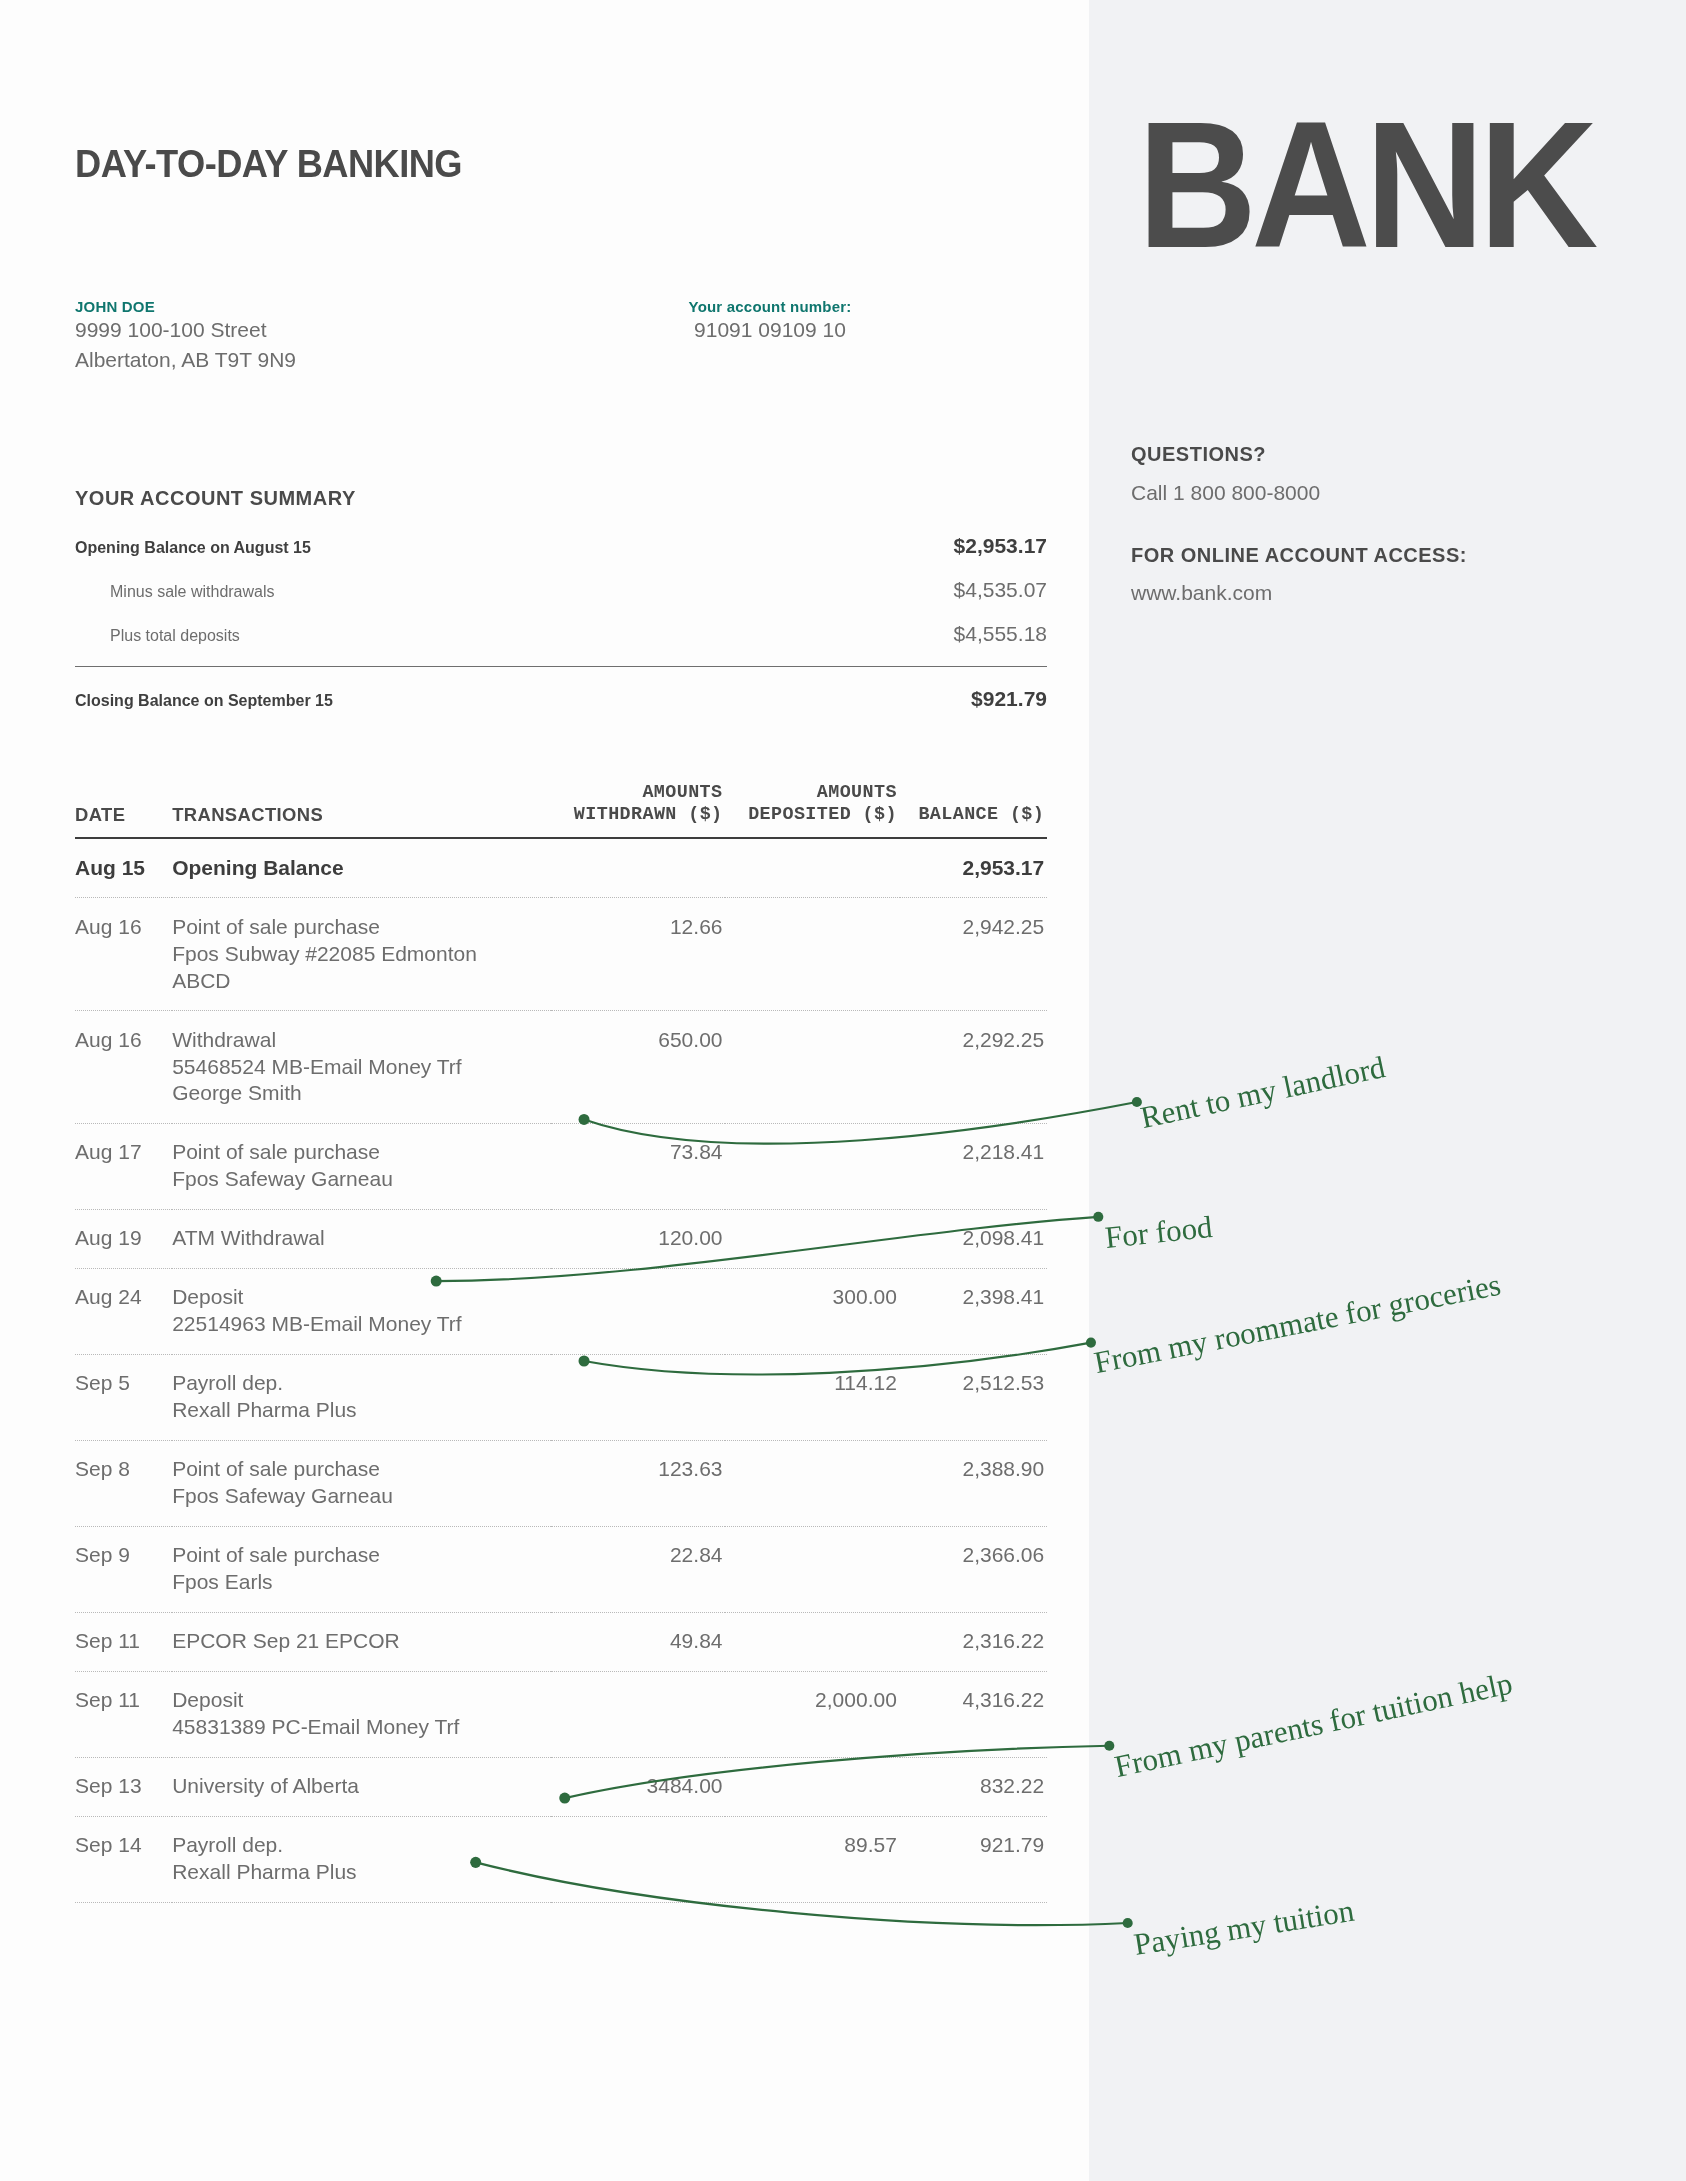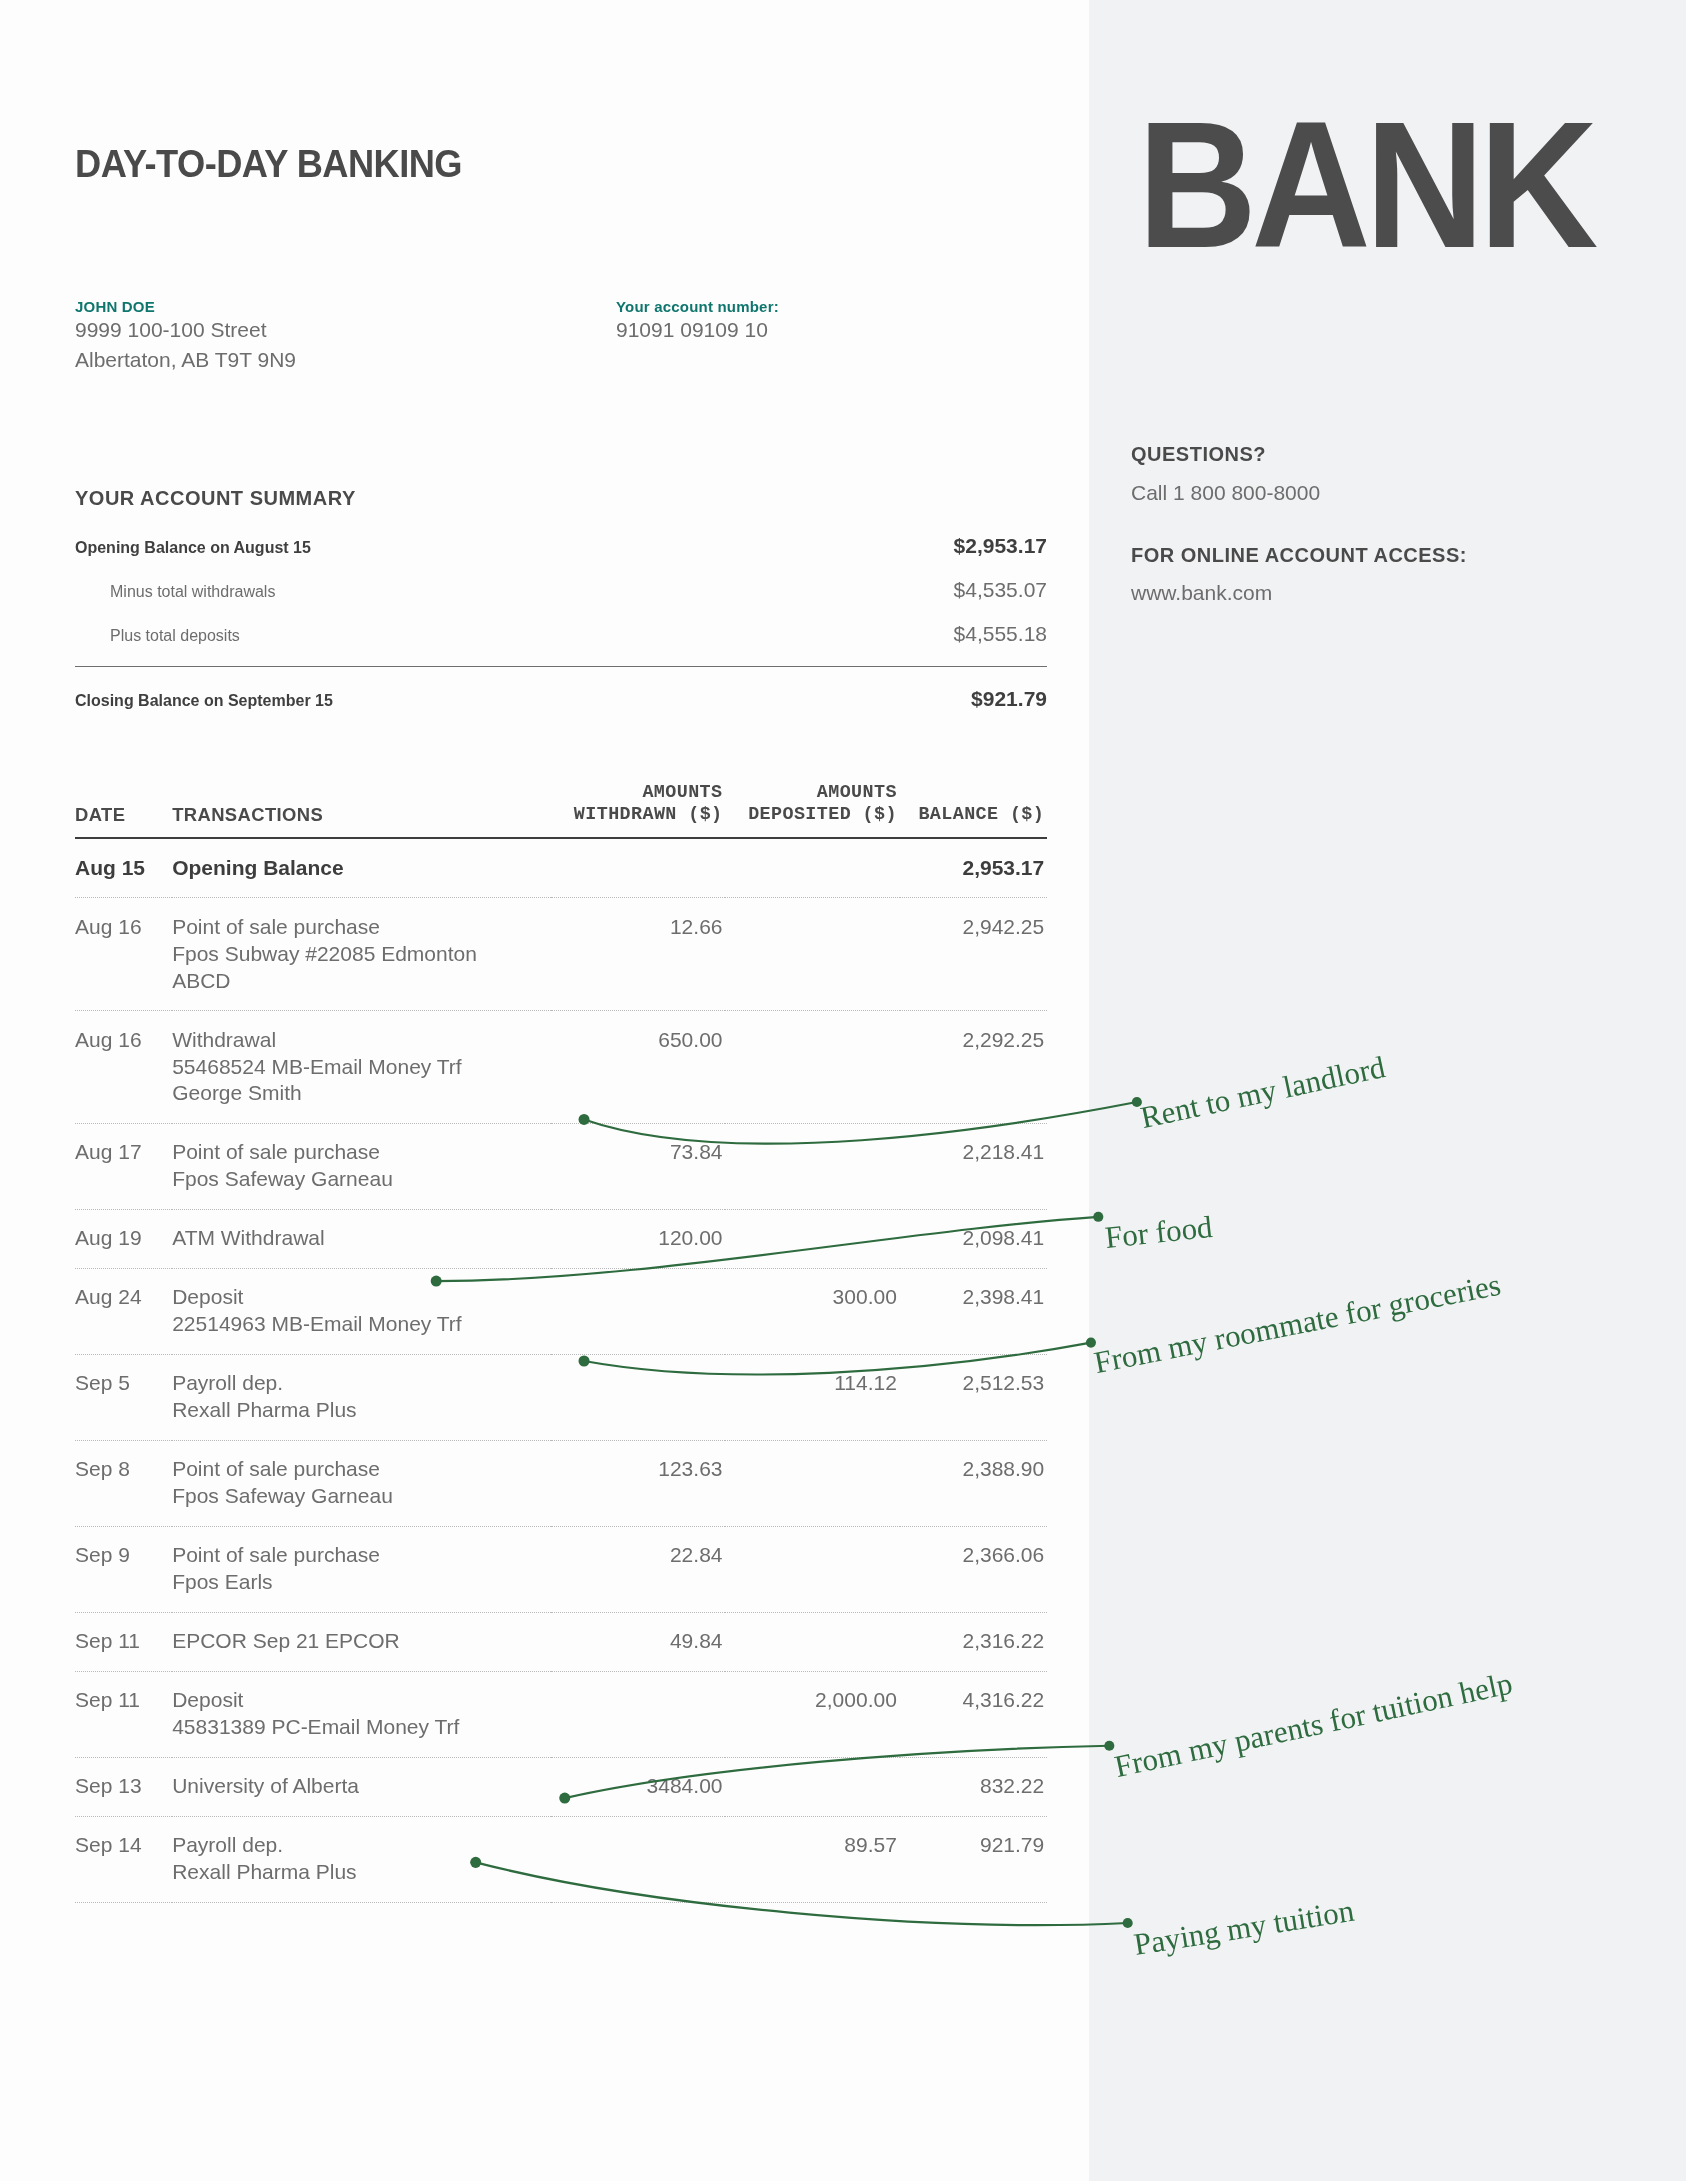--- a/index.html
+++ b/index.html
@@ -46,21 +46,21 @@
     font-weight: 700;
     letter-spacing: -0.6px;
     color: #4a4a4a;
     white-space: nowrap;
     transform: scaleX(0.93);
     transform-origin: left center;
   }
 
   
   #holder-block { position: absolute; left: 0; top: 298px; width: 459px; }
-  #acct-block   { position: absolute; left: 541px; top: 298px; width: 422px; }
+  #acct-block   { position: absolute; left: 484px; top: 298px; width: 422px; text-align: center; }
 
   .blk-head {
     font-size: 15px;
     font-weight: 700;
     color: #0f766e;
     letter-spacing: 0.2px;
     margin-bottom: 0;
   }
   .blk-line {
     font-size: 21px;
@@ -212,21 +212,21 @@
     </div>
 
     <div id="summary">
       <div id="summary-title">YOUR ACCOUNT SUMMARY</div>
 
       <div class="sum-row bold">
         <span class="lbl">Opening Balance on August 15</span>
         <span class="amt">$2,953.17</span>
       </div>
       <div class="sum-row indent">
-        <span class="lbl">Minus total withdrawals</span>
+        <span class="lbl">Minus sale withdrawals</span>
         <span class="amt">$4,535.07</span>
       </div>
       <div class="sum-row indent">
         <span class="lbl">Plus total deposits</span>
         <span class="amt">$4,555.18</span>
       </div>
 
       <div id="sum-rule"></div>
 
       <div class="sum-row bold">

